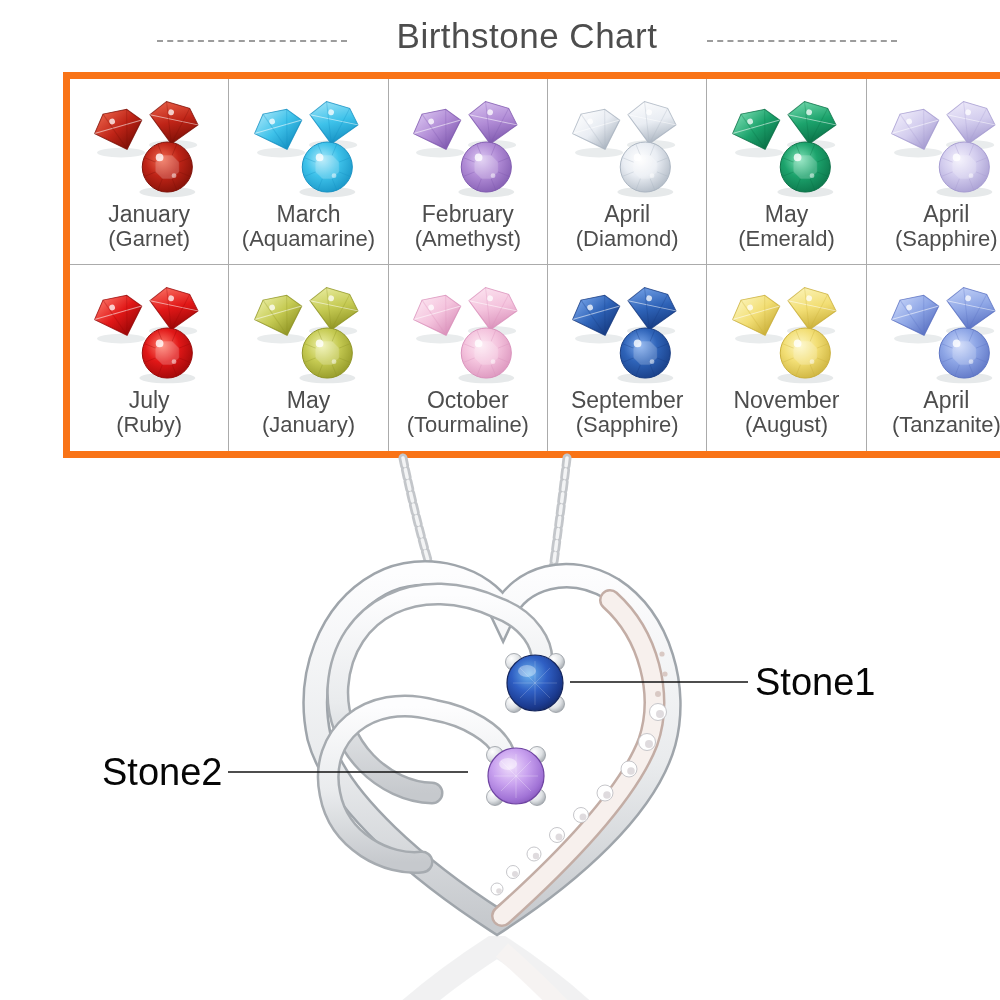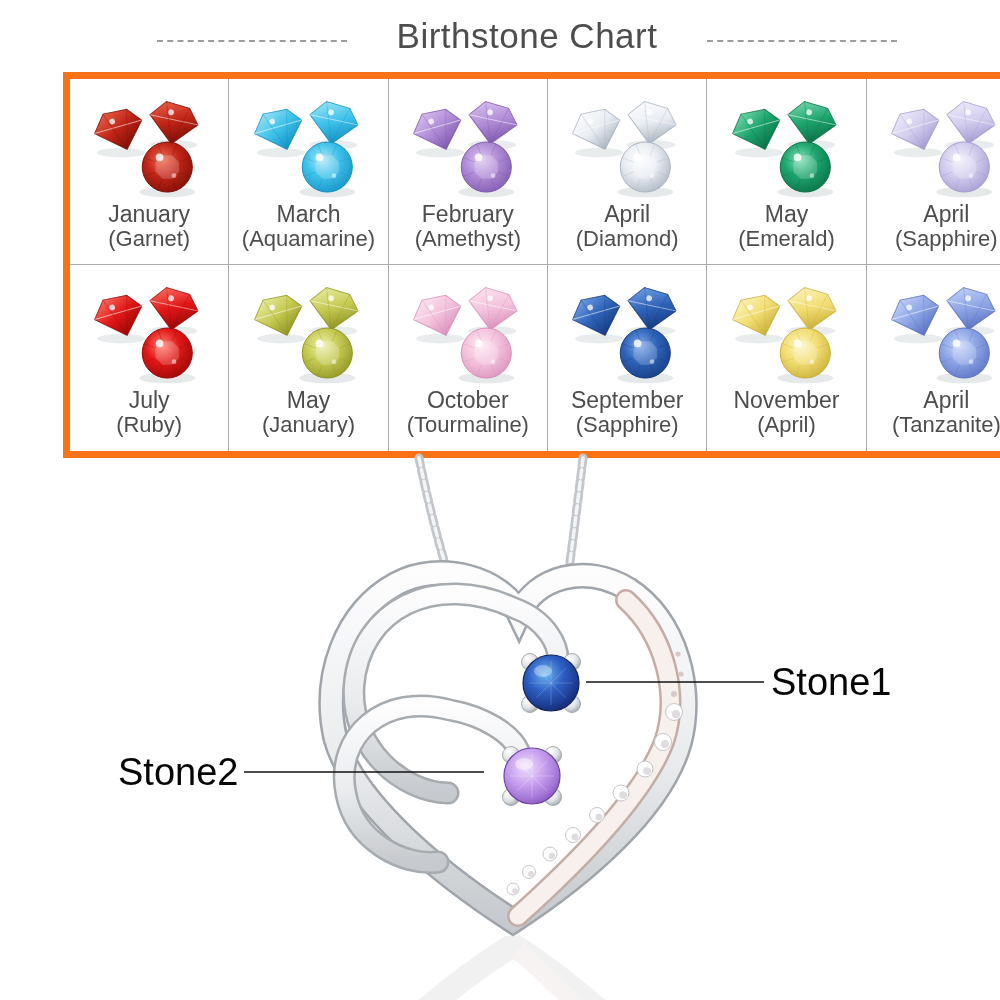--- a/index.html
+++ b/index.html
@@ -26,21 +26,21 @@
     display:flex; flex-direction:column; align-items:center;
     padding:5px 2px 8px; overflow:hidden;
   }
   .cell:nth-child(6n){ border-right:none; }
   .cell:nth-child(n+7){ border-bottom:none; }
   .gems{ width:156px; height:116px; }
   .gems svg{ display:block; width:100%; height:100%; }
   .month{ font-size:23px; line-height:27px; color:#4d4d4d; margin-top:1px; }
   .stonename{ font-size:22px; line-height:22px; color:#4d4d4d; }
   
-  .pendant-wrap{ position:absolute; left:0; top:440px; width:831px; height:560px;padding-left:16px; }
+  .pendant-wrap{ position:absolute; left:0; top:440px; width:831px; height:560px; }
   .pendant-wrap svg{ display:block; }
   text{ font-family:"Liberation Sans", sans-serif; }
 </style>
 </head>
 <body>
 
 <div class="titlebar">
   <span class="dash"></span>
   <div class="page-title">Birthstone Chart</div>
   <span class="dash"></span>
@@ -599,21 +599,21 @@
               <line x1="5.0" y1="-12.0" x2="9.9" y2="-24.0"></line>
               <line x1="12.0" y1="-5.0" x2="24.0" y2="-9.9"></line>
             </g>
             <polygon points="12.0,5.0 5.0,12.0 -5.0,12.0 -12.0,5.0 -12.0,-5.0 -5.0,-12.0 5.0,-12.0 12.0,-5.0" fill="#ffffff" opacity="0.2" stroke="#ffffff" stroke-opacity="0.4"></polygon>
             <circle cx="-8" cy="-10" r="4" fill="#fff" opacity="0.8"></circle>
             <circle cx="7" cy="9" r="2.5" fill="#fff" opacity="0.5"></circle>
           </g>
         </svg>
       </div>
     <div class="month">November</div>
-    <div class="stonename">(April)</div>
+    <div class="stonename">(August)</div>
   </div>
   <div class="cell">
     <div class="gems">
         <svg viewBox="0 0 162 118" xmlns="http://www.w3.org/2000/svg">
           <defs>
             <radialGradient id="gm11r" cx="40%" cy="35%" r="75%">
               <stop offset="0%" stop-color="#cbd8fa"></stop>
               <stop offset="45%" stop-color="#8ea6e6"></stop>
               <stop offset="100%" stop-color="#5a71c2"></stop>
             </radialGradient>

